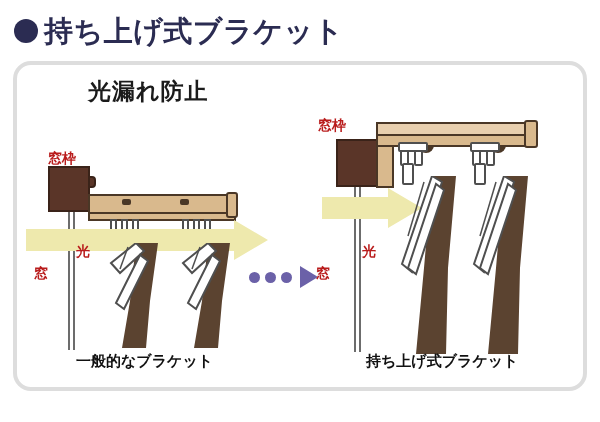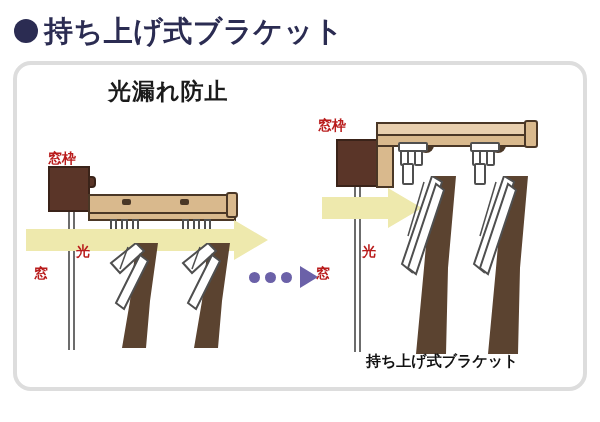--- a/index.html
+++ b/index.html
@@ -25,21 +25,21 @@
 
   
   .panel{
     position:absolute;left:13px;top:61px;width:574px;height:330px;
     border:4px solid #dddddd;border-radius:18px;background:#ffffff;
     box-sizing:border-box;
   }
 
   .subhead{
     position:absolute;left:88px;top:76px;
-    font-size:23px;font-weight:600;color:#1b1b1b;letter-spacing:1px;margin-left:20px;
+    font-size:23px;font-weight:600;color:#1b1b1b;letter-spacing:1px;
   }
 
   
   .lbl{
     position:absolute;font-weight:700;color:#b91c1c;white-space:nowrap;
     font-size:14px;
   }
   .caption{
     position:absolute;font-weight:700;color:#111;white-space:nowrap;
     font-size:15px;
@@ -164,20 +164,21 @@
 
   <div class="curtain" style="left:178px;top:243px;width:0;height:0;border:0;background:none;">
     <svg width="70" height="105" viewBox="0 0 70 105" style="display:block;">
       <path d="M30 0 L52 0 L44 58 L40 105 L16 105 L24 58 Z" fill="#5b4330"></path>
       <path d="M5 20 L30 0 L38 8 L14 30 Z" fill="#ffffff" stroke="#4f4f4f" stroke-width="2"></path>
       <path d="M10 60 L34 12 L42 18 L18 66 Z" fill="#ffffff" stroke="#4f4f4f" stroke-width="2"></path>
       <line x1="22" y1="4" x2="14" y2="26" stroke="#4f4f4f" stroke-width="1.5"></line>
     </svg>
   </div>
 
+  <div class="caption" style="left:76px;top:352px;">一般的なブラケット</div>
 
   <div class="dots" style="left:249px;top:266px;">
     <div class="dot"></div>
     <div class="dot"></div>
     <div class="dot"></div>
     <div class="tri"></div>
   </div>
 
   <div class="lbl" style="left:318px;top:117px;">窓枠</div>
 

